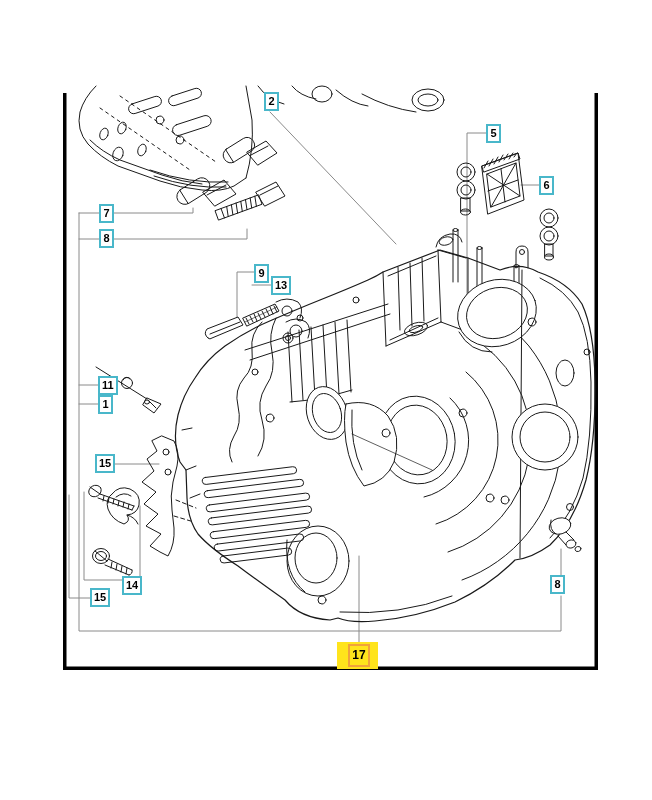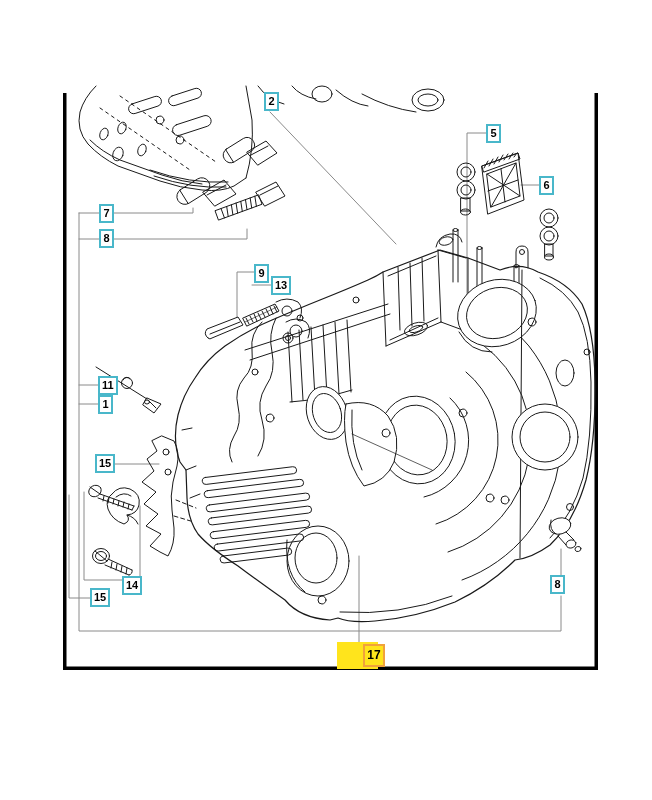--- a/index.html
+++ b/index.html
@@ -3,21 +3,21 @@
 <meta charset="utf-8">
 <style>
   html,body{margin:0;padding:0;background:#ffffff;}
   .stage{position:relative;width:652px;height:800px;background:#ffffff;overflow:hidden;
          font-family:"Liberation Sans",sans-serif;}
   .art{position:absolute;left:0;top:0;z-index:1;}
   .callout{position:absolute;box-sizing:border-box;height:19px;min-width:15px;padding:0 2px;
            border:2px solid #49b7ca;background:#ffffff;color:#000;
            font:bold 11px/14px "Liberation Sans",sans-serif;text-align:center;z-index:3;cursor:pointer;}
   .callout.sel{border-color:#f0a23c;background:#ffe41c;height:23px;min-width:22px;
-               font-size:12px;line-height:18px;z-index:4;margin-left:15px;}
+               font-size:12px;line-height:18px;z-index:4;}
   .hl-band{position:absolute;left:337px;top:642px;width:41px;height:27px;background:#ffe41c;z-index:2;}
   svg *{vector-effect:non-scaling-stroke;}
 </style>
 </head>
 <body>
 
 <div class="stage">
 
 <svg class="art" width="652" height="800" viewBox="0 0 652 800" fill="none" stroke="#1a1a1a" stroke-width="1" stroke-linecap="round" stroke-linejoin="round">
 

